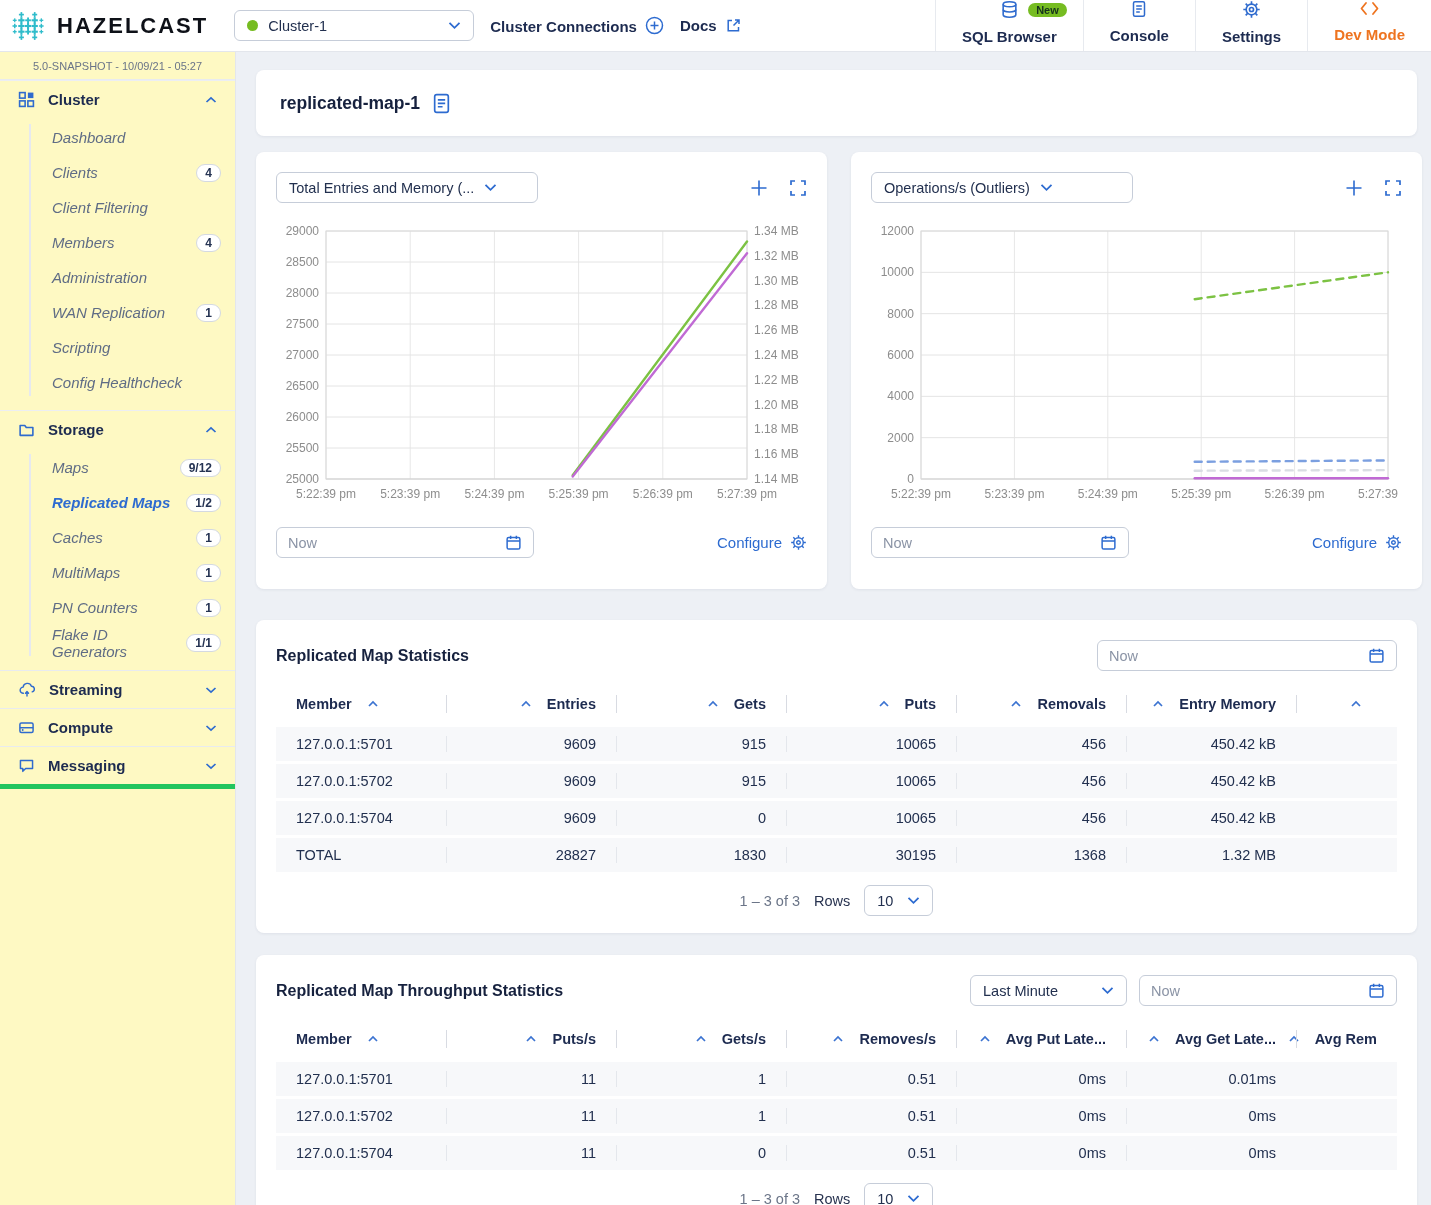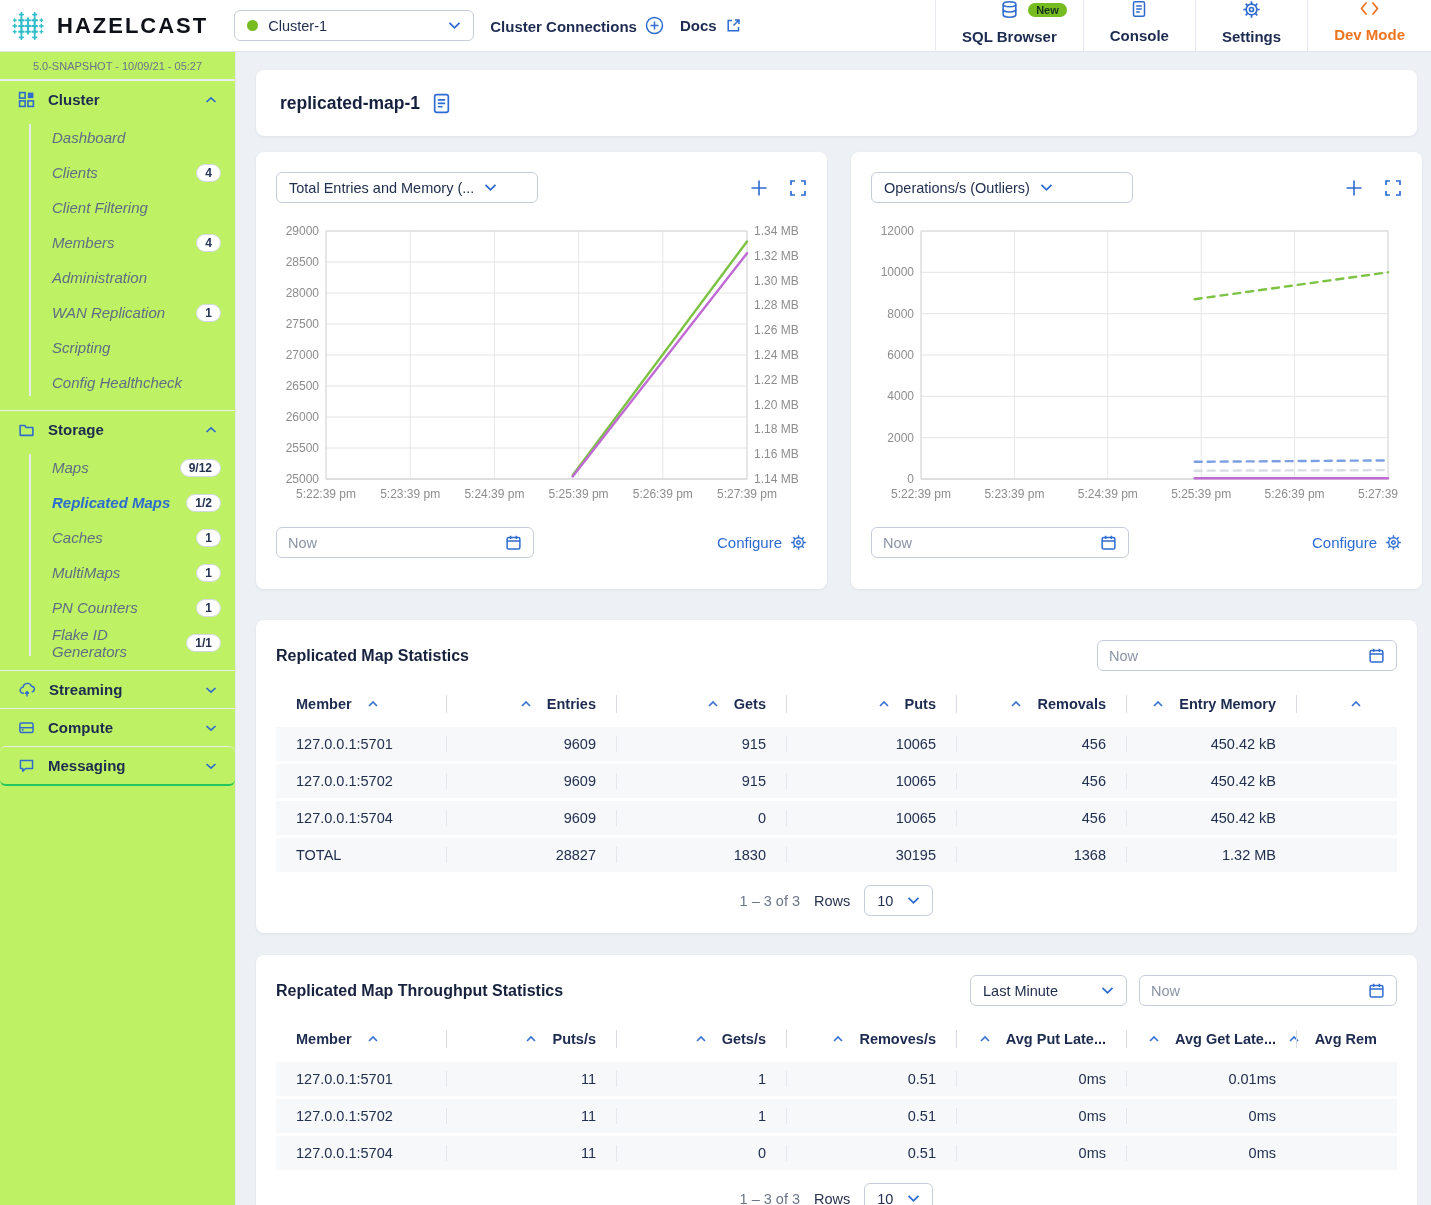--- a/index.html
+++ b/index.html
@@ -21,21 +21,21 @@
   .topnav-item{display:flex;align-items:flex-end;gap:8px;margin-left:16px;cursor:pointer;}
   .topnav-item span{font-size:15px;font-weight:600;color:#1d2b50;}
   .topbar-right{margin-left:auto;display:flex;align-items:stretch;height:100%;}
   .hbtn{display:flex;align-items:center;gap:9px;padding:0 26px;border-left:1px solid #e7eaef;
     cursor:pointer;position:relative;flex-direction:column;}
   .hbtn span.hlbl{font-size:15px;font-weight:600;color:#1d2b50;}
   .hbtn.dev span.hlbl{color:#ee7420;}
   .new-badge{position:absolute;top:3px;right:16px;background:#76bc21;color:#15321c;
     font-size:11px;font-weight:700;padding:1px 8px;border-radius:9px;}
   
-  .sidebar{position:absolute;top:52px;left:0;bottom:0;width:236px;background:#bef264;
+  .sidebar{position:absolute;top:52px;left:0;bottom:0;width:236px;background:#fef9c3;
     border-right:1px solid #e3e6ec;}
   .version{height:28px;line-height:28px;text-align:center;font-size:11px;color:#6a7488;
     border-bottom:1px solid #e8ebf0;}
   .side-section{border-top:1px solid #eceef3;}
   .side-section:first-of-type{border-top:none;}
   .side-section.closed{border-top:1px solid #e8ebf0;}
   .side-head{display:flex;align-items:center;gap:13px;height:37px;padding:0 18px;cursor:pointer;}
   .side-head .slbl{font-size:15px;font-weight:700;color:#1d2b50;flex:1;}
   .subitems{position:relative;padding:2px 0 10px;}
   .subitems::before{content:'';position:absolute;left:29px;top:6px;bottom:14px;width:2px;background:#e6e9ef;}
@@ -304,21 +304,21 @@
         <path d="M1.8 8.2h12.4"></path>
           </g>
         <circle cx="4.4" cy="10.4" r=".9" fill="#2f6bce"></circle>
         </svg>
       <span class="slbl">Compute</span>
       <svg width="12" height="8" viewBox="0 0 12 8">
         <polyline points="1.5,2 6,6.2 10.5,2" fill="none" stroke="#2d6bd0" stroke-width="1.7"></polyline>
         </svg>
     </div>
   </div>
-  <div class="side-section closed" style="border-bottom:2px solid #22c55e;border-radius:6px;">
+  <div class="side-section closed" style="border-bottom:5px solid #22c55e;">
     <div class="side-head">
       <svg width="17" height="17" viewBox="0 0 16 16">
         <path d="M2.3 3.2h11.4v7.6H7.2l-2.7 2.7v-2.7H2.3z" fill="none" stroke="#2f6bce" stroke-width="1.4" stroke-linejoin="round"></path>
         </svg>
       <span class="slbl">Messaging</span>
       <svg width="12" height="8" viewBox="0 0 12 8">
         <polyline points="1.5,2 6,6.2 10.5,2" fill="none" stroke="#2d6bd0" stroke-width="1.7"></polyline>
         </svg>
     </div>
   </div>

